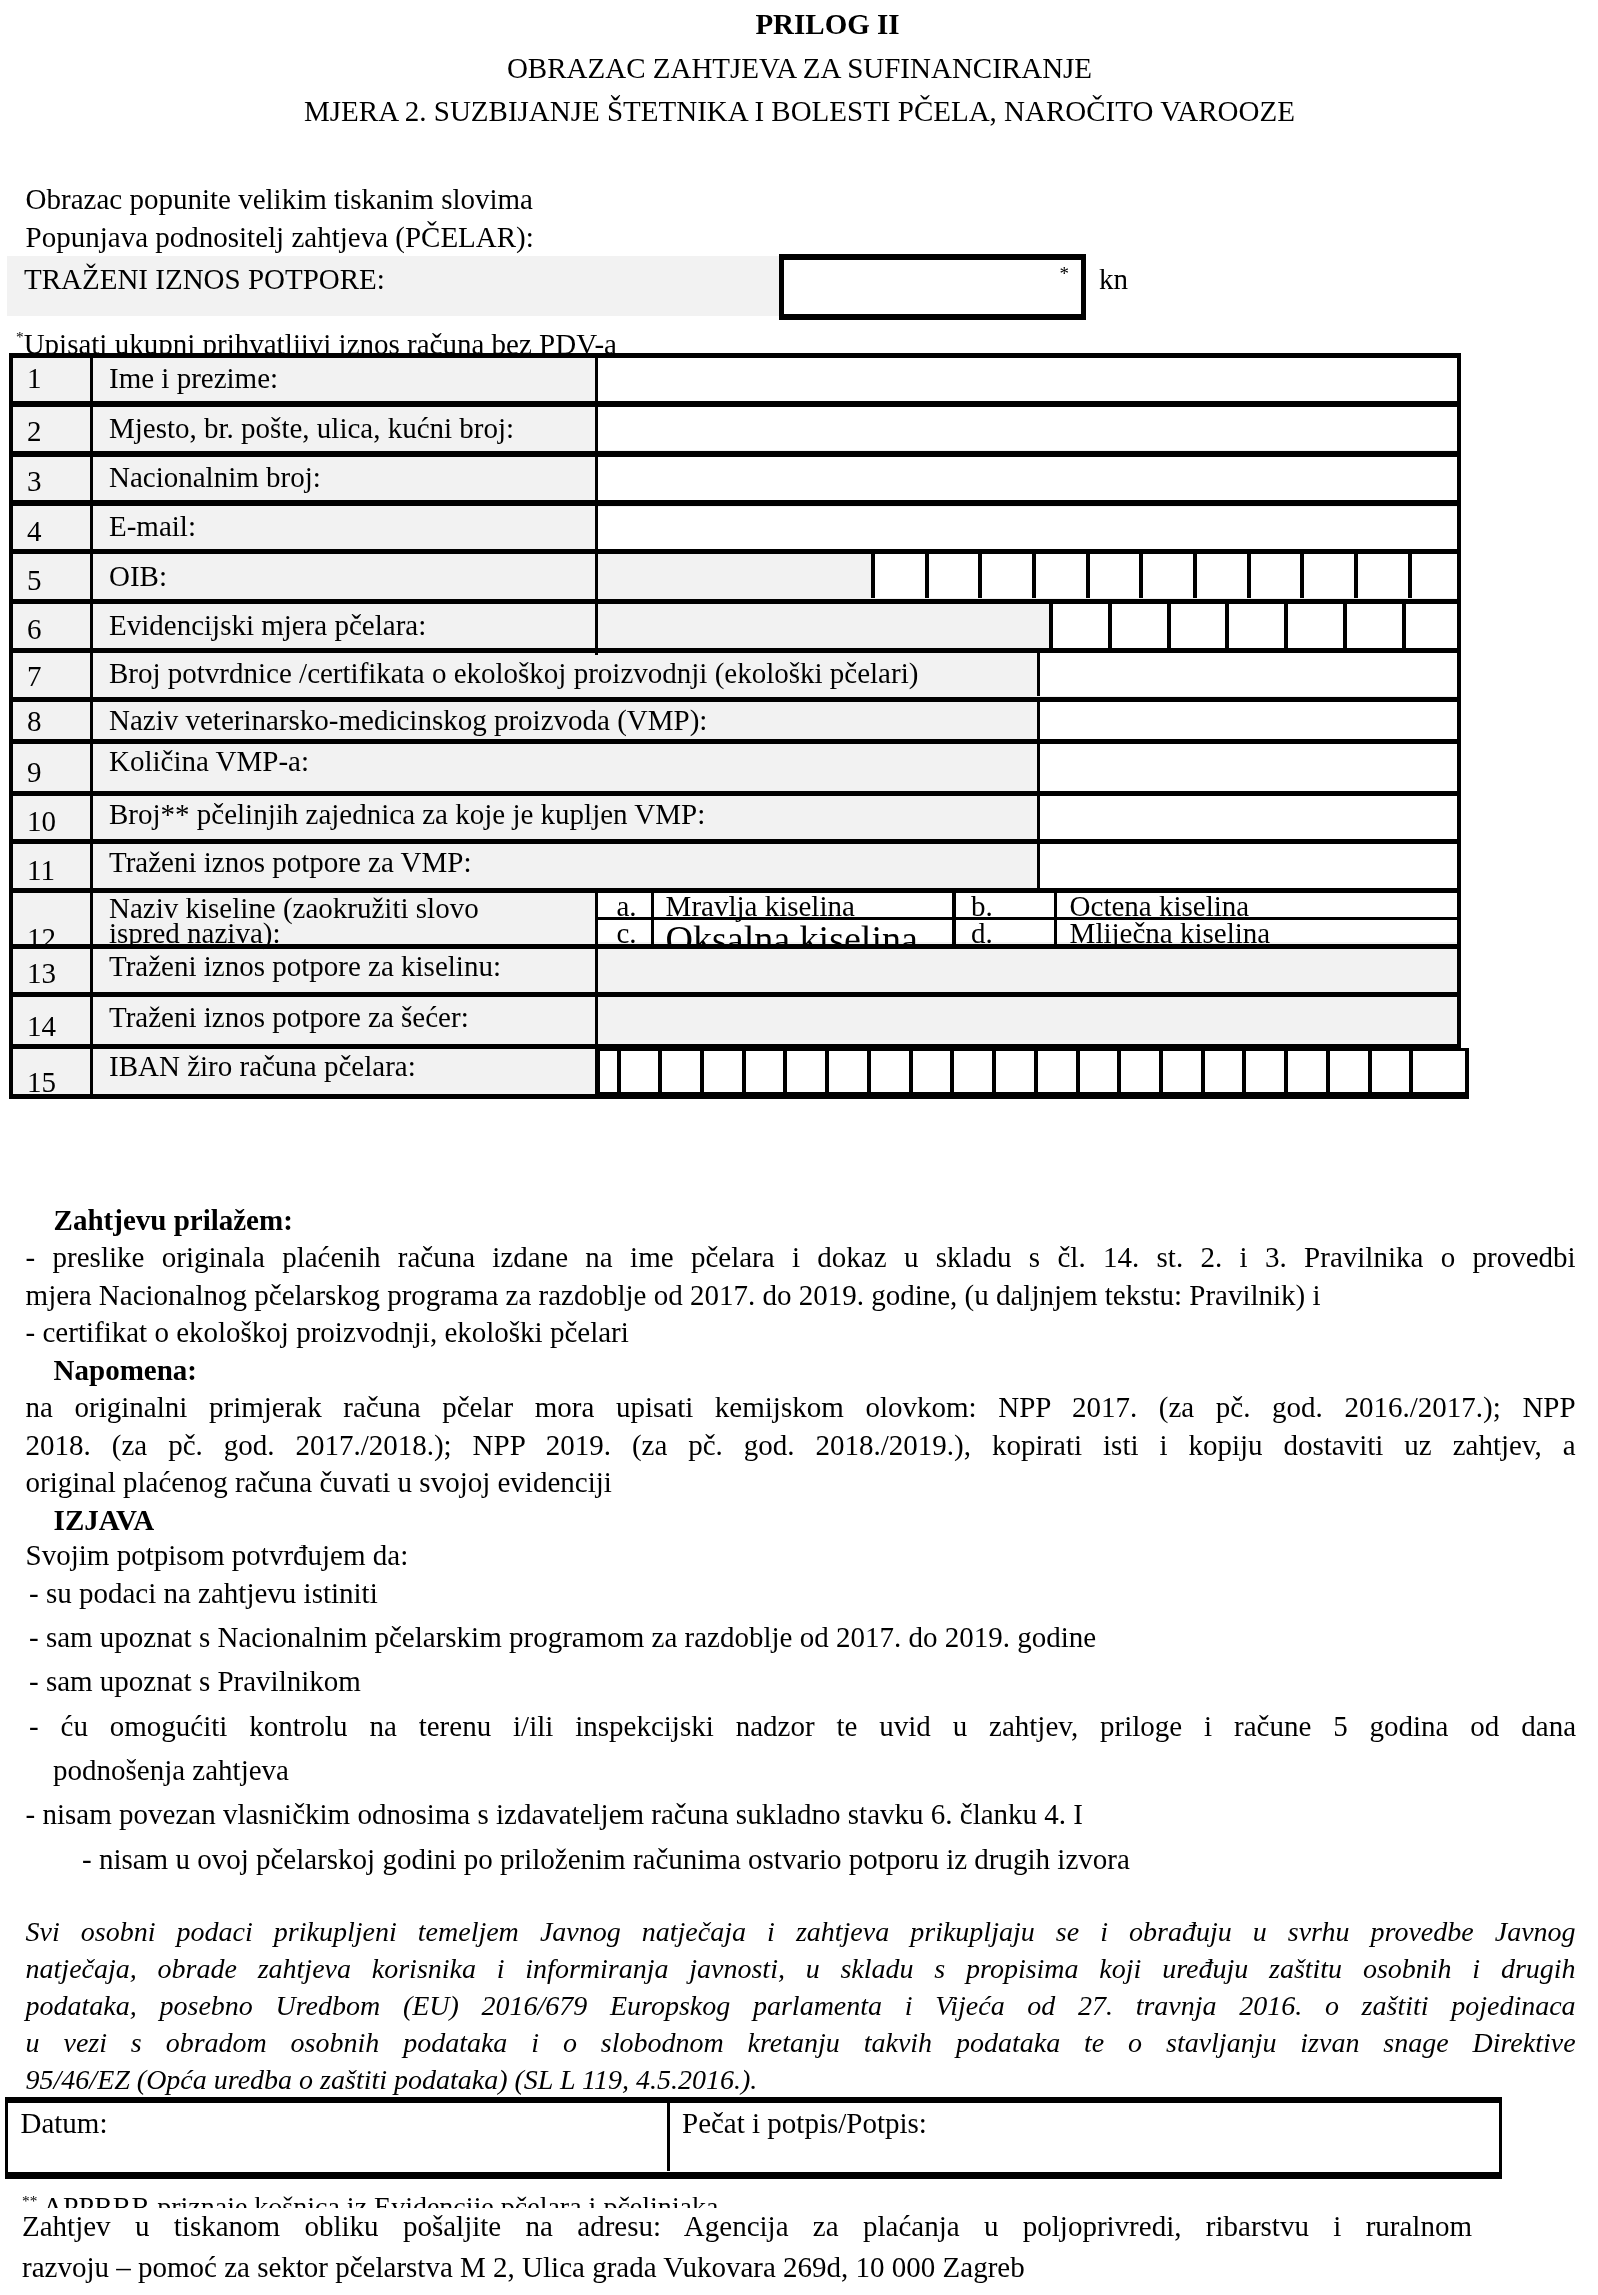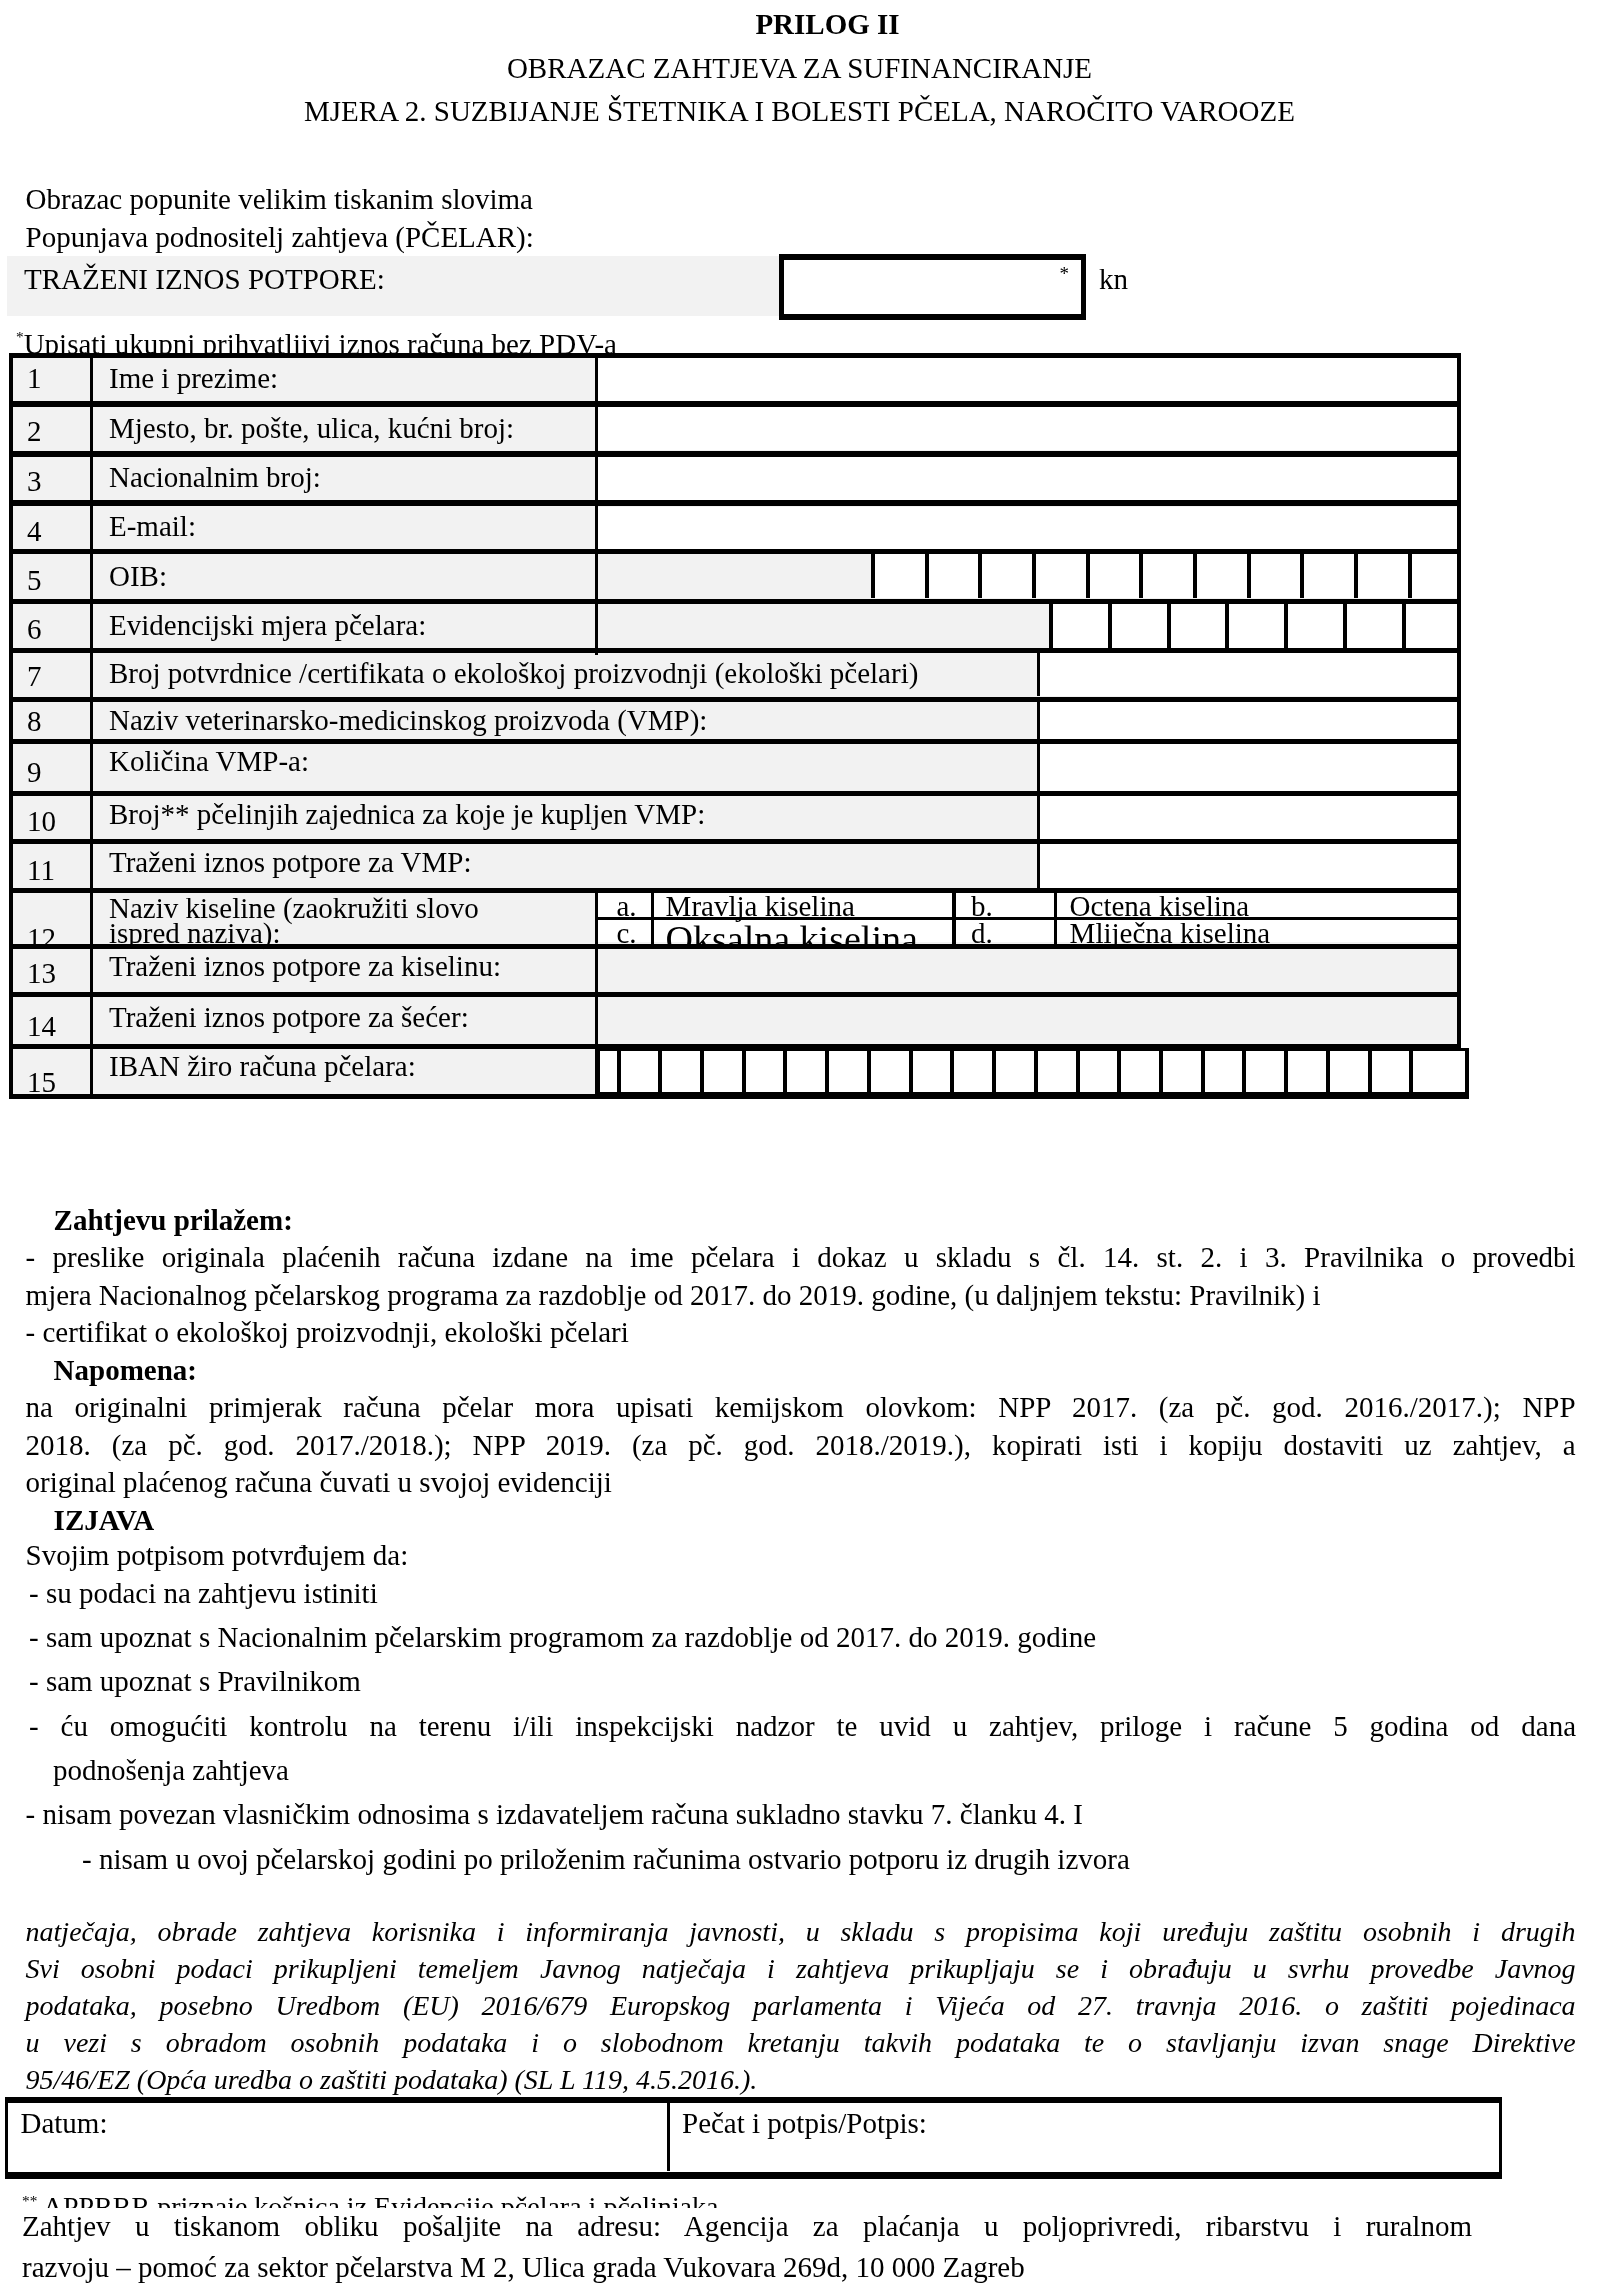--- a/index.html
+++ b/index.html
@@ -248,26 +248,26 @@
 
 <div class="abs t bold" style="left:25.6px;top:1503px;">IZJAVA</div>
 <div class="abs t" style="left:25.6px;top:1538px;">Svojim potpisom potvrđujem da:</div>
 <div class="abs t" style="left:29px;top:1576px;">- su podaci na zahtjevu istiniti</div>
 <div class="abs t" style="left:29px;top:1620px;">- sam upoznat s Nacionalnim pčelarskim programom za razdoblje od 2017. do 2019. godine</div>
 <div class="abs t" style="left:29px;top:1664px;">- sam upoznat s Pravilnikom</div>
 <div class="abs t" style="left:29px;top:1709px;width:1547px;">
   <span style="display:block;" class="just">- ću omogućiti kontrolu na terenu i/ili inspekcijski nadzor te uvid u zahtjev, priloge i račune 5 godina od dana</span>
 </div>
 <div class="abs t" style="left:53px;top:1753px;">podnošenja zahtjeva</div>
-<div class="abs t" style="left:25.6px;top:1797px;">- nisam povezan vlasničkim odnosima s izdavateljem računa sukladno stavku 7. članku 4. I</div>
+<div class="abs t" style="left:25.6px;top:1797px;">- nisam povezan vlasničkim odnosima s izdavateljem računa sukladno stavku 6. članku 4. I</div>
 <div class="abs t" style="left:82px;top:1842px;">- nisam u ovoj pčelarskoj godini po priloženim računima ostvario potporu iz drugih izvora</div>
 
 <div class="abs ital" style="left:25.6px;top:1913px;width:1550px;font-size:28px;line-height:37px;">
+  <span style="display:block;" class="just">Svi osobni podaci prikupljeni temeljem Javnog natječaja i zahtjeva prikupljaju se i obrađuju u svrhu provedbe Javnog</span>
   <span style="display:block;" class="just">natječaja, obrade zahtjeva korisnika i informiranja javnosti, u skladu s propisima koji uređuju zaštitu osobnih i drugih</span>
-  <span style="display:block;" class="just">Svi osobni podaci prikupljeni temeljem Javnog natječaja i zahtjeva prikupljaju se i obrađuju u svrhu provedbe Javnog</span>
   <span style="display:block;" class="just">podataka, posebno Uredbom (EU) 2016/679 Europskog parlamenta i Vijeća od 27. travnja 2016. o zaštiti pojedinaca</span>
   <span style="display:block;" class="just">u vezi s obradom osobnih podataka i o slobodnom kretanju takvih podataka te o stavljanju izvan snage Direktive</span>
   <span style="display:block;white-space:nowrap;">95/46/EZ (Opća uredba o zaštiti podataka) (SL L 119, 4.5.2016.).</span>
 </div>
 
 <div class="cell" style="left:5.1px;top:2097px;width:1497px;height:82px;border-top:6px solid #000;border-bottom:7.7px solid #000;border-left:3.4px solid #000;border-right:3.4px solid #000;"></div>
 <div class="cell" style="left:8.5px;top:2103px;width:659px;height:58px;">
   <span class="abs t" style="left:12px;top:3.4px;">Datum:</span>
   <span class="abs t" style="left:12px;top:34px;"></span>
 </div>

